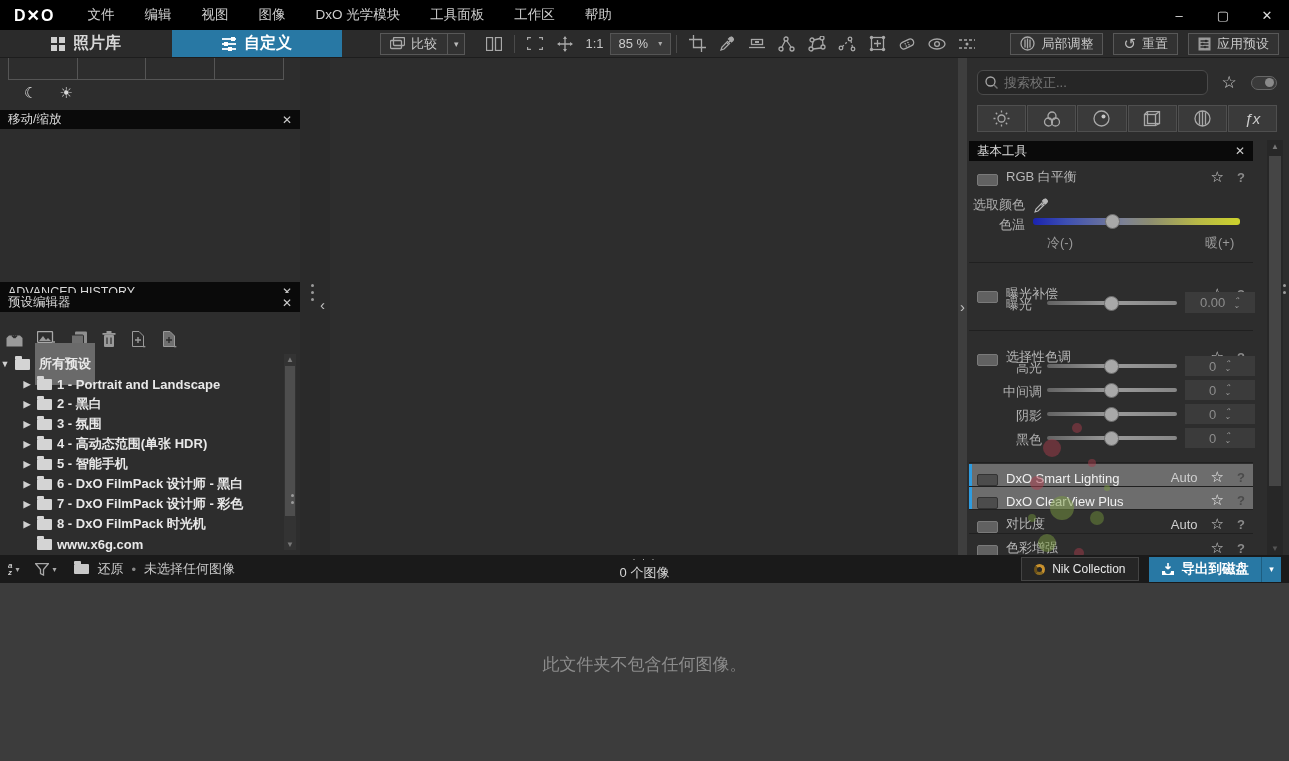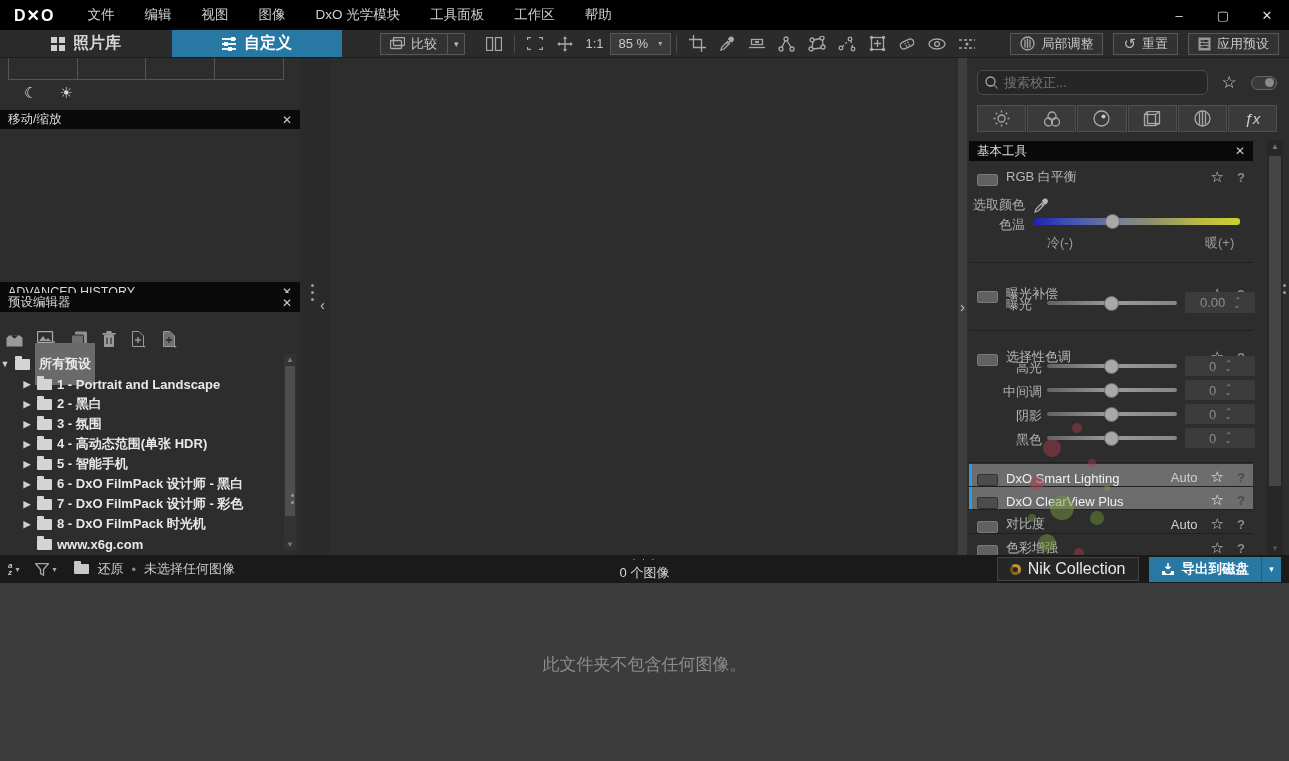--- a/index.html
+++ b/index.html
@@ -108,21 +108,21 @@
   .statusbar{position:absolute;left:0;top:555px;width:100%;height:28px;background:#1a1a1a;display:flex;align-items:center;padding:0 8px;gap:8px;}
   .sb-ico{display:flex;align-items:center;gap:3px;color:#c0c0c0;}
   .az{display:flex;flex-direction:column;font-size:8px;line-height:7px;color:#ccc;font-weight:bold;}
   .dd-small{font-size:8px;color:#aaa;}
   .sb-folder{width:15px;height:10px;background:#c8c8c8;border-radius:1px;position:relative;}
   .sb-folder::before{content:"";position:absolute;top:-3px;left:0;width:7px;height:3px;background:#c8c8c8;border-radius:1px 1px 0 0;}
   .sb-center{position:absolute;left:0;right:0;top:0;height:100%;display:flex;flex-direction:column;align-items:center;justify-content:center;pointer-events:none;}
   .sb-grip{font-size:9px;line-height:5px;color:#bbb;letter-spacing:2px;}
   .sb-count{font-size:13px;color:#d8d8d8;margin-top:2px;}
   .sb-right{margin-left:auto;display:flex;align-items:center;gap:10px;}
-  .nik-btn{height:24px;background:#262626;border:1px solid #444;display:flex;align-items:center;gap:7px;padding:0 12px;color:#e8e8e8;font-size:16px;}
+  .nik-btn{height:24px;background:#262626;border:1px solid #444;display:flex;align-items:center;gap:7px;padding:0 12px;color:#e8e8e8;font-size:12px;}
   .nik-logo{width:11px;height:11px;border-radius:50%;border:3px solid #c9922e;border-left-color:#6e5218;border-bottom-color:#8a6a20;}
   .export-btn{height:25px;display:flex;align-items:stretch;background:#2878a4;color:#fff;}
   .export-main{display:flex;align-items:center;gap:7px;padding:0 12px;font-size:13.5px;font-weight:bold;}
   .export-dd{border-left:1px solid #1d5d80;width:20px;display:flex;align-items:center;justify-content:center;font-size:9px;}
 
   
   .browser{position:absolute;left:0;top:583px;width:100%;height:178px;background:#3c3c3c;}
   .browser-hint{position:absolute;left:0;right:0;top:70px;text-align:center;color:#8c8c8c;font-size:17px;}
 </style>
 </head>

